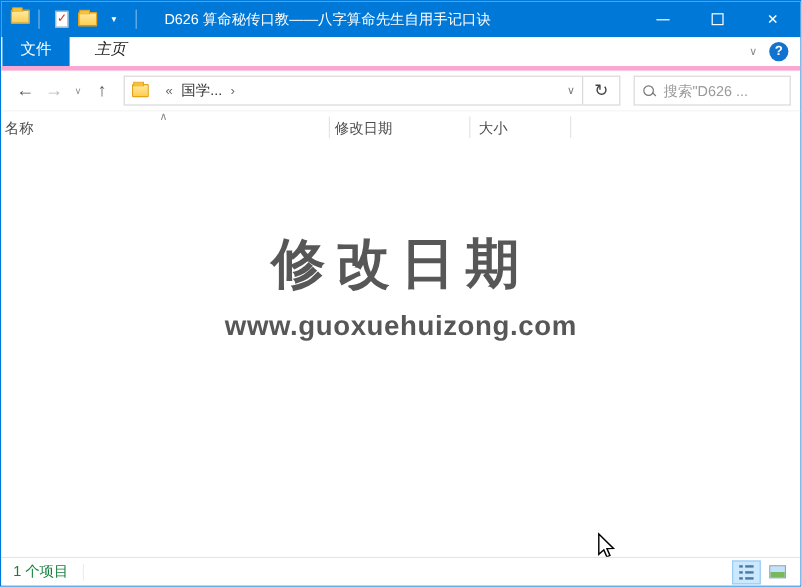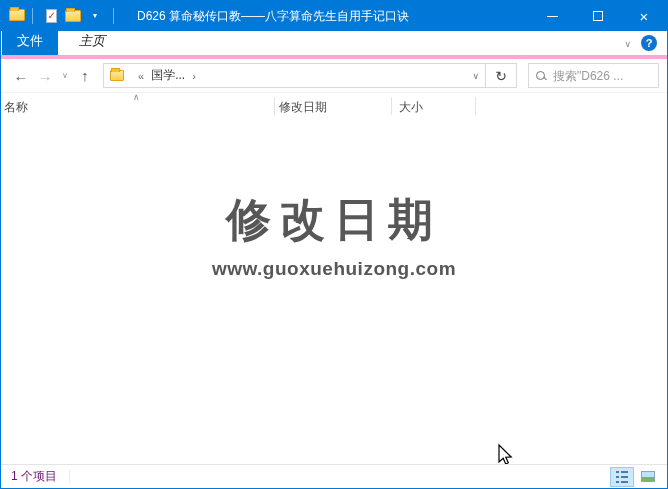--- a/index.html
+++ b/index.html
@@ -61,26 +61,26 @@
   .file-row { position:absolute; top:27px; left:0; height:22px; width:100%; font-size:12px; color:#1a1a1a; }
   .pdf-ico { position:absolute; left:9px; top:3px; width:16px; height:16px; }
   .pdf-page { position:absolute; right:0; top:0; width:12px; height:15px; background:#fff; border:1px solid #b9b9b9; }
   .pdf-badge { position:absolute; left:0; top:4px; width:15px; height:10px; background:#c11e1e; color:#fff; font-size:6px; font-weight:bold; line-height:10px; text-align:center; border-radius:1px; letter-spacing:.3px; }
   .file-name { position:absolute; left:27px; top:2px; border:1px dotted #555; padding:0 3px 1px 2px; }
   .file-date { position:absolute; left:278px; top:3px; }
   .file-size { position:absolute; left:380px; top:3px; width:87px; text-align:right; }
   
   .watermark { position:absolute; top:97px; left:0; width:100%; text-align:center; color:#575757; pointer-events:none; }
   .wm-title { font-size:45px; font-weight:bold; letter-spacing:9px; font-family:"DejaVu Sans","Liberation Sans",sans-serif; }
-  .wm-url { font-size:19px; font-weight:bold; margin-top:8px; letter-spacing:.5px; }
+  .wm-url { font-size:23px; font-weight:bold; margin-top:8px; letter-spacing:.5px; }
   
   .cursor { position:absolute; left:494px; top:350px; width:20px; height:24px; pointer-events:none; }
   
   .statusbar { height:24px; border-top:1px solid #e4e4e4; background:#fff; display:flex; align-items:center; flex-shrink:0; }
-  .status-count { font-size:12px; color:#701a75; margin-left:10px; }
+  .status-count { font-size:12px; color:#15803d; margin-left:10px; }
   .status-sep { width:1px; height:14px; background:#ededed; margin-left:12px; }
   .status-spacer { flex:1; }
   .view-btn { width:24px; height:20px; display:flex; align-items:center; justify-content:center; margin-right:2px; }
   .view-btn.selected { background:#cce8ff; border:1px solid #98ccf2; }
   .details-glyph { width:12px; height:12px; display:flex; flex-direction:column; justify-content:space-between; }
   .details-glyph i { display:block; height:2px; background:transparent; position:relative; }
   .details-glyph i::before { content:""; position:absolute; left:0; top:0; width:3px; height:2px; background:#4d7aa0; }
   .details-glyph i::after { content:""; position:absolute; left:5px; top:0; width:7px; height:2px; background:#4d7aa0; }
   .thumb-glyph { width:14px; height:11px; border:1px solid #8aa6bd; background:linear-gradient(180deg,#bfe3ff 0 55%,#79b85a 55% 100%); }
   .view-btn.last { margin-right:7px; }

